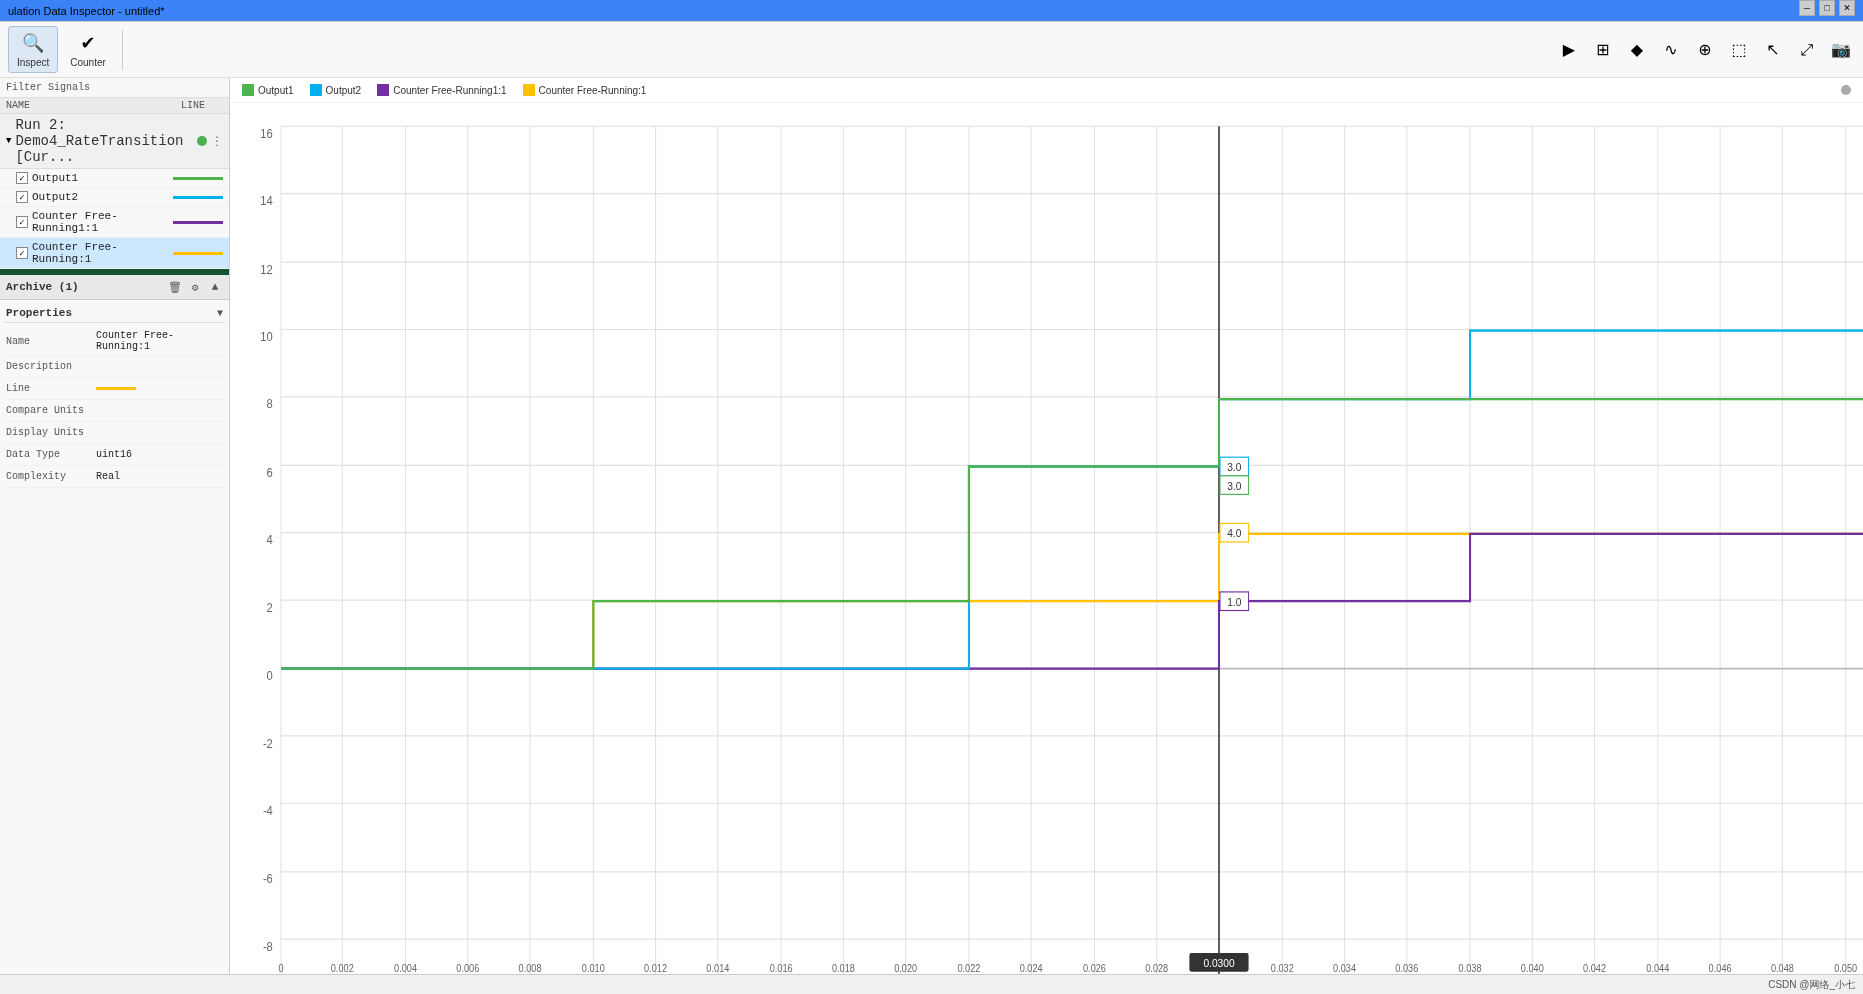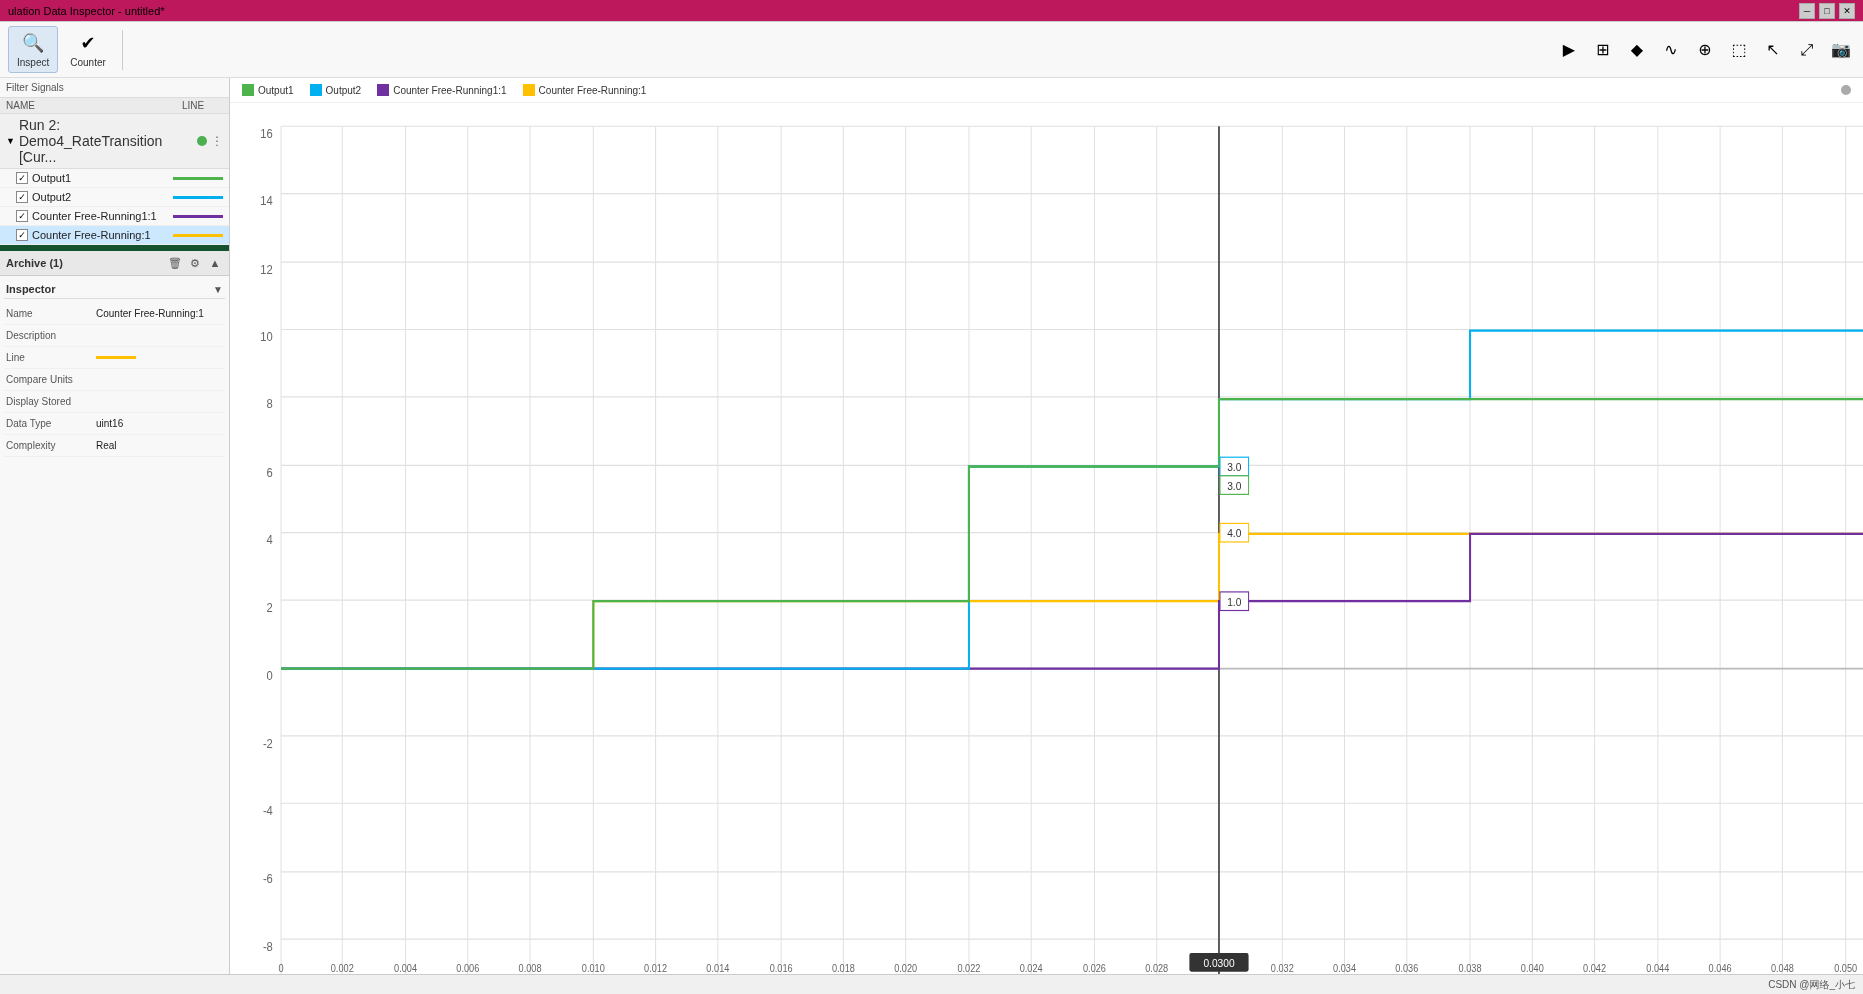--- a/index.html
+++ b/index.html
@@ -1,23 +1,22 @@
 <!DOCTYPE html>
 <html><head>
   <meta charset="utf-8">
   <style>
     * { box-sizing: border-box; margin: 0; padding: 0; }
     body { font-family: 'Segoe UI', Arial, sans-serif; font-size: 11px; background: #f0f0f0; overflow: hidden; width: 1863px; height: 994px; display: flex; flex-direction: column; }
 
     
     .title-bar {
       height: 22px;
-      background: #be185d;
+      background: #3b82f6;
       display: flex;
-      align-items: center;
       padding: 0 8px;
       font-size: 11px;
       border-bottom: 1px solid #ccc;
       justify-content: space-between;
     }
     .title-bar-left { display: flex; align-items: center; gap: 6px; }
     .title-bar-controls { display: flex; gap: 4px; }
     .title-bar-btn { width: 16px; height: 16px; background: #ccc; border: 1px solid #aaa; display: flex; align-items: center; justify-content: center; font-size: 9px; cursor: pointer; }
 
     
@@ -35,21 +34,21 @@
     .toolbar-icon { width: 24px; height: 24px; display: flex; align-items: center; justify-content: center; font-size: 18px; }
     .toolbar-label { font-size: 10px; color: #333; }
     .toolbar-separator { width: 1px; height: 40px; background: #ccc; margin: 0 4px; }
     .toolbar-right { margin-left: auto; display: flex; align-items: center; gap: 6px; }
     .toolbar-right-btn { width: 28px; height: 28px; display: flex; align-items: center; justify-content: center; border: 1px solid transparent; border-radius: 3px; cursor: pointer; font-size: 16px; }
 
     
     .main-content { display: flex; flex: 1; overflow: hidden; }
 
     
-    .left-panel { width: 230px; display: flex; flex-direction: column; border-right: 1px solid #ccc; background: #f8f8f8; }
+    .left-panel { width: 230px; display: flex; flex-direction: column; border-right: 1px solid #ccc; background: #f8f8f8; font-family: Liberation Mono, monospace; }
     .filter-signals { padding: 4px 6px; font-size: 10px; color: #555; border-bottom: 1px solid #ddd; }
     .signals-header { display: flex; padding: 2px 6px; background: #ebebeb; border-bottom: 1px solid #ddd; font-size: 10px; color: #555; }
     .signals-header-name { flex: 1; }
     .signals-header-line { width: 60px; text-align: center; }
 
     .run-item { display: flex; align-items: center; padding: 3px 6px; background: #f0f0f0; border-bottom: 1px solid #ddd; gap: 4px; cursor: pointer; }
     .run-label { flex: 1; font-size: 14px; color: #333; }
     .run-dot { width: 10px; height: 10px; border-radius: 50%; background: #4CAF50; }
     .run-menu { font-size: 12px; color: #666; cursor: pointer; }
 
@@ -167,41 +166,41 @@
     <div class="archive-panel">
       <div class="archive-header">
         <span class="archive-title">Archive (1)</span>
         <span class="archive-btn">🗑</span>
         <span class="archive-btn">⚙</span>
         <span class="archive-btn">▲</span>
       </div>
 
       <div class="properties-panel">
         <div class="properties-header">
-          <span class="properties-title">Inspector</span>
+          <span class="properties-title">Properties</span>
           <span class="properties-arrow">▼</span>
         </div>
         <div class="prop-row">
           <span class="prop-label">Name</span>
           <span class="prop-value">Counter Free-Running:1</span>
         </div>
         <div class="prop-row">
           <span class="prop-label">Description</span>
           <span class="prop-value"></span>
         </div>
         <div class="prop-row">
           <span class="prop-label">Line</span>
           <div class="prop-line-preview" style="background: #ffc000;"></div>
         </div>
         <div class="prop-row">
           <span class="prop-label">Compare Units</span>
           <span class="prop-value"></span>
         </div>
         <div class="prop-row">
-          <span class="prop-label">Display Stored</span>
+          <span class="prop-label">Display Units</span>
           <span class="prop-value"></span>
         </div>
         <div class="prop-row">
           <span class="prop-label">Data Type</span>
           <span class="prop-value">uint16</span>
         </div>
         <div class="prop-row">
           <span class="prop-label">Complexity</span>
           <span class="prop-value">Real</span>
         </div>

